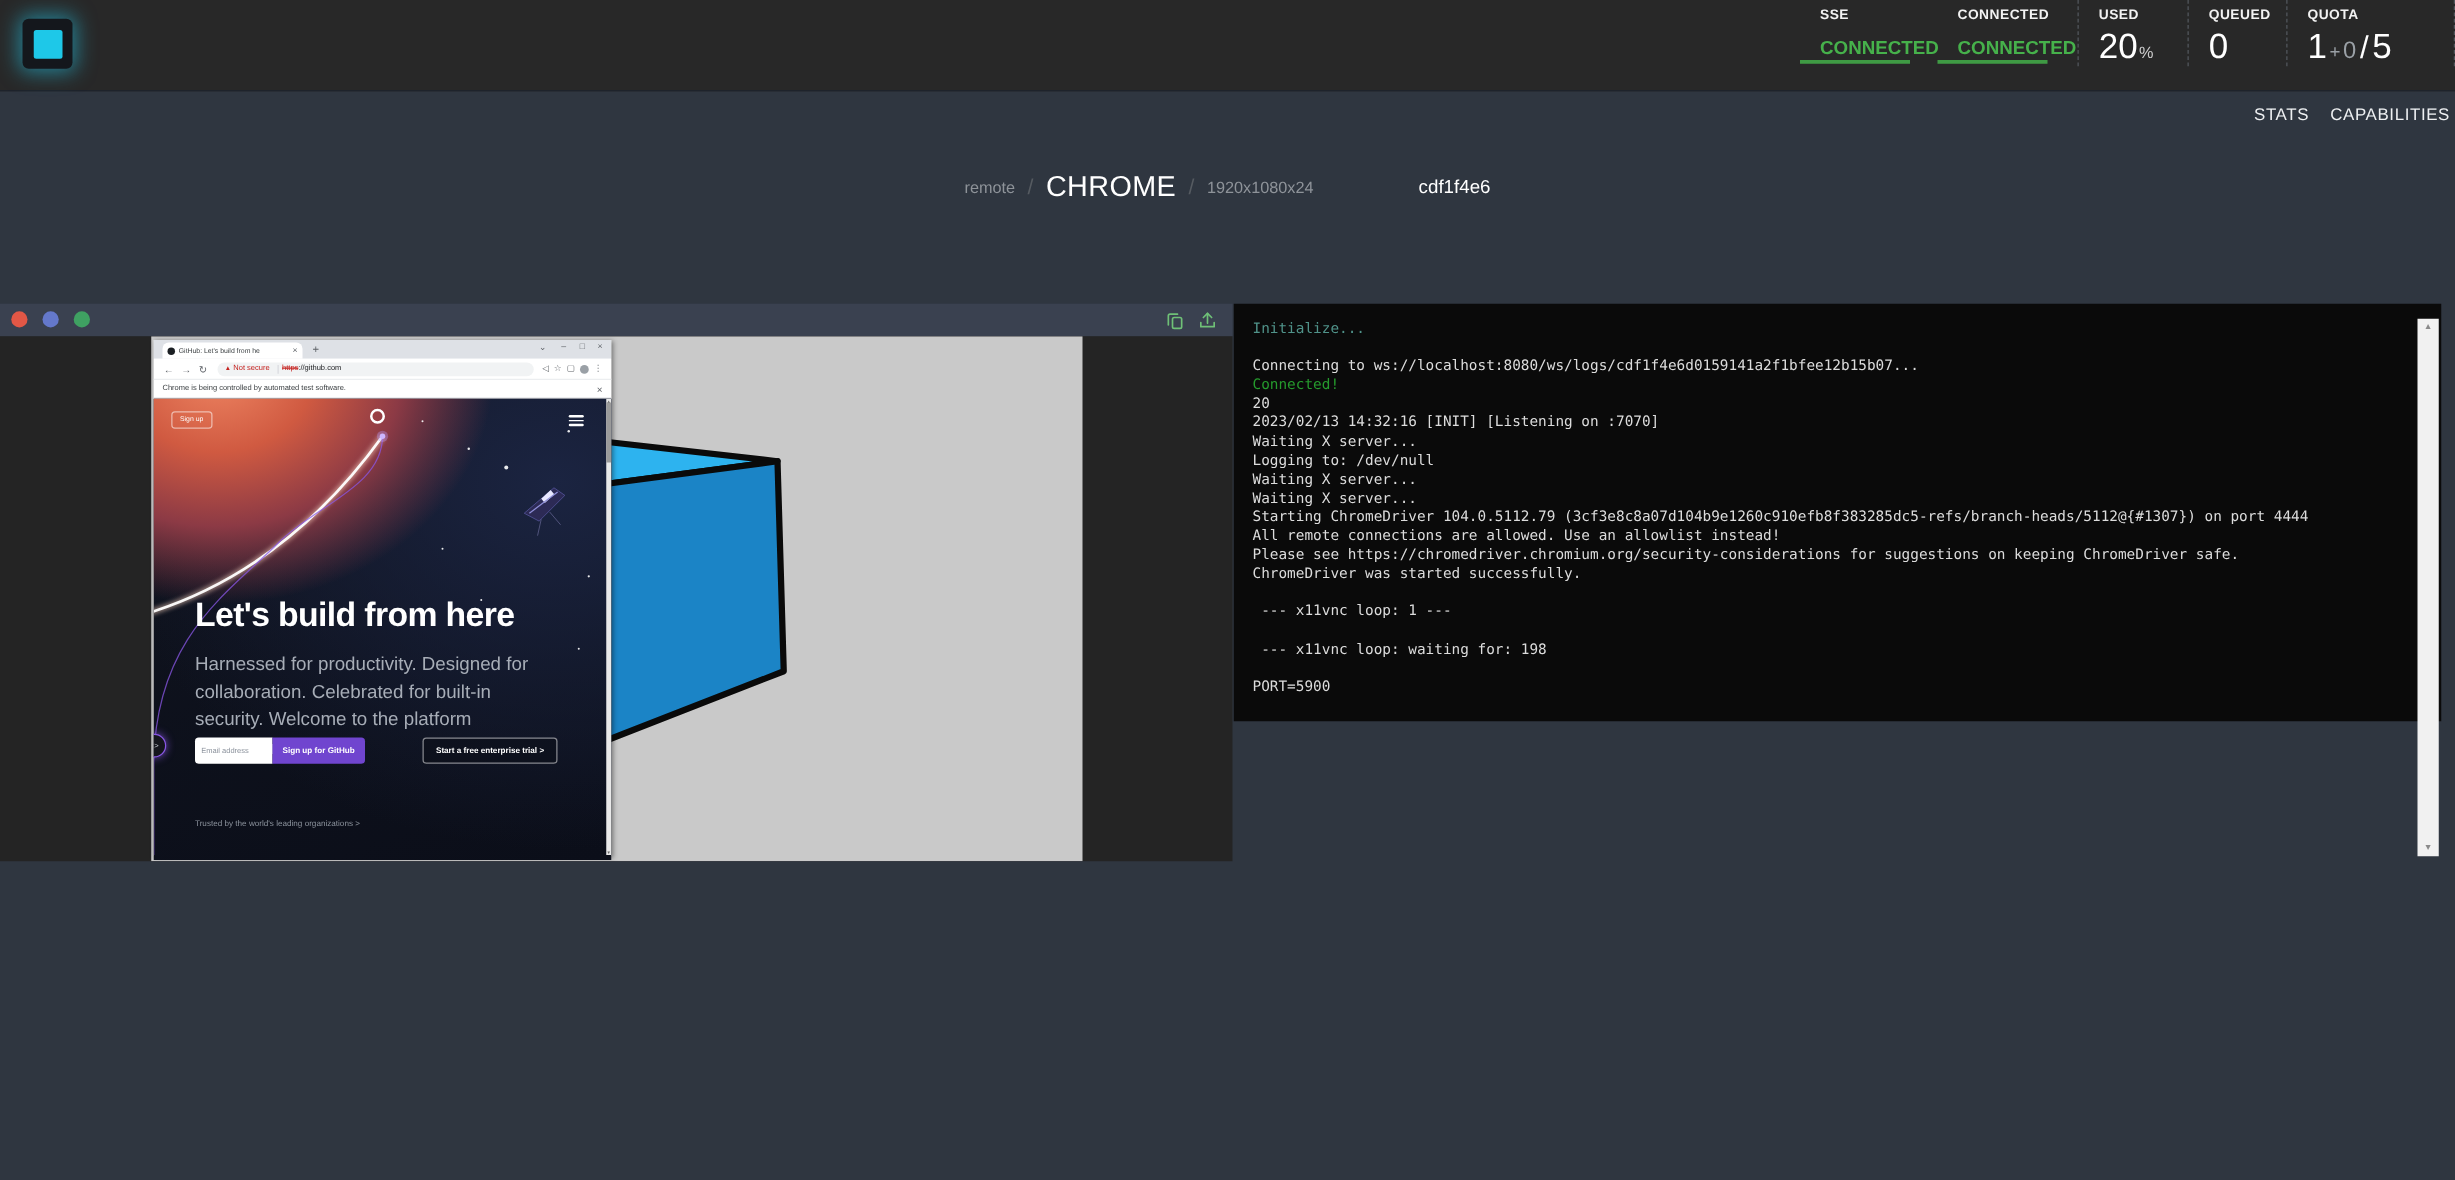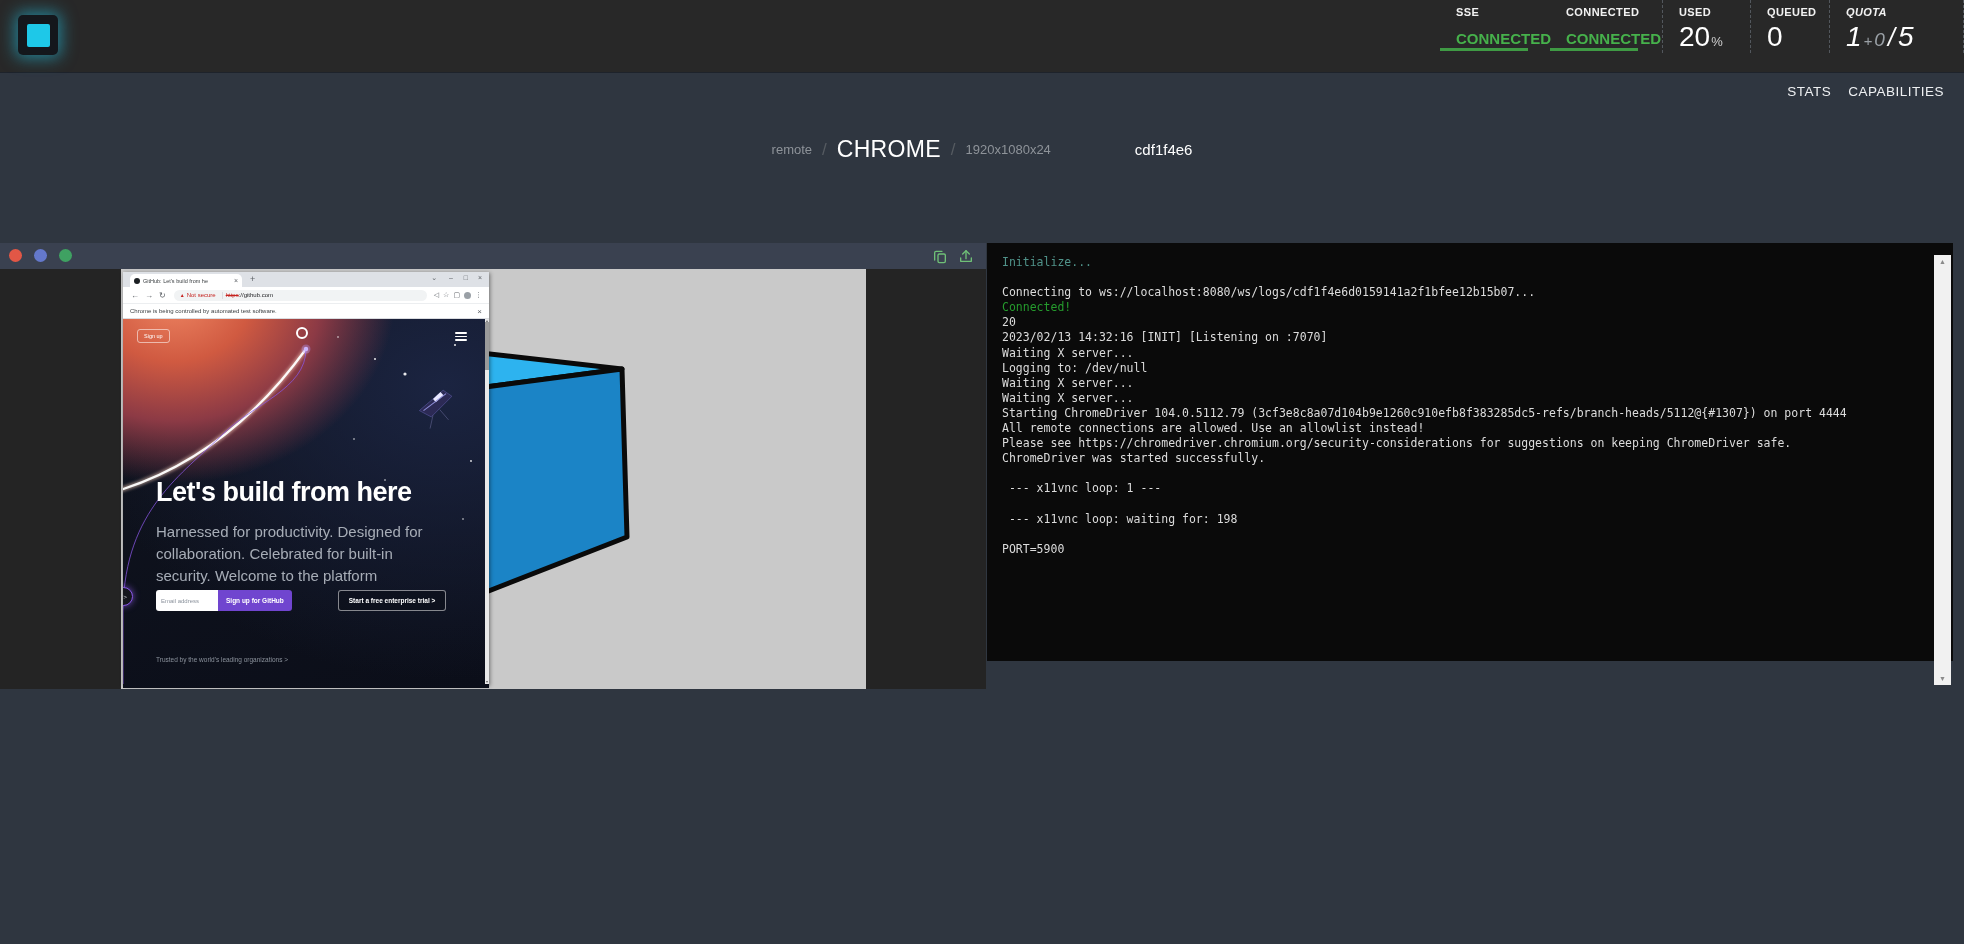--- a/index.html
+++ b/index.html
@@ -10,31 +10,31 @@
   .logo-btn{position:absolute;left:18px;top:15px;width:40px;height:40px;background:#14171c;border-radius:5px;
             box-shadow:0 0 16px 3px rgba(35,200,235,.55);display:flex;align-items:center;justify-content:center;cursor:pointer;}
   .logo-inner{width:23px;height:23px;background:#1ec8e8;border-radius:2px;}
   .filter-input{position:absolute;left:95px;top:18px;width:420px;height:34px;background:transparent;border:none;outline:none;
             color:#cfd2d6;font-size:15px;font-family:"Liberation Sans",sans-serif;}
   .filter-input::placeholder{color:#63686e;}
   .stats{position:absolute;right:0;top:0;height:53px;display:flex;}
   .stat{position:relative;box-sizing:border-box;padding:6px 0 0 16px;}
   .stat.w-sse{width:110px;} .stat.w-sel{width:112px;} .stat.w-used{width:88px;} .stat.w-que{width:79px;} .stat.w-quo{width:135px;}
   .stat.dash{border-left:1px dashed #52575d;}
-  .stat.dash-r{border-right:1px dashed #52575d;font-style:italic;}
+  .stat.dash-r{border-right:1px dashed #52575d;}
   .stat-label{font-size:11px;font-weight:bold;color:#f2f2f2;letter-spacing:.4px;}
   .stat-status{margin-top:12px;font-size:15px;color:#46b14b;font-weight:bold;}
   .stat.connected::after{content:"";position:absolute;left:0;bottom:2px;width:88px;height:3px;background:#3f9a44;}
   .stat-value{margin-top:3px;font-size:28px;color:#fff;}
   .unit{font-size:13px;color:#cfcfcf;margin-left:1px;}
   .q-plus{font-size:15px;color:#9aa0a6;margin:0 2px;} .q-pending{font-size:19px;color:#9aa0a6;}
   .q-slash{font-size:25px;color:#fff;margin:0 3px;} .q-total{font-size:28px;color:#fff;}
 
   
-  .tabsrow{position:absolute;top:84px;right:20px;display:flex;gap:17px;}
+  .tabsrow{position:absolute;top:84px;right:4px;display:flex;gap:17px;}
   .tab{color:#eef0f2;font-size:13.5px;letter-spacing:.5px;cursor:pointer;}
 
   
   .session{position:absolute;top:136px;left:50%;transform:translateX(-50%);display:flex;align-items:center;cursor:pointer;white-space:nowrap;}
   .sess-quota{color:#8e9399;font-size:13px;}
   .sess-slash{margin:0 10px;color:#565b61;font-size:17px;font-weight:300;}
   .sess-browser{color:#fff;font-size:23px;letter-spacing:.3px;}
   .sess-res{color:#8e9399;font-size:13px;}
   .sess-id{margin-left:84px;color:#fff;font-size:15px;}
 
@@ -94,21 +94,21 @@
   .gh-signup-cta{height:21px;padding:0 8px;background:#7045cf;border:none;border-radius:0 3px 3px 0;color:#fff;font-size:6.5px;font-weight:bold;cursor:pointer;}
   .gh-ent-cta{margin-left:46px;height:21px;padding:0 10px;background:rgba(10,12,20,.4);border:1px solid rgba(255,255,255,.5);border-radius:3px;color:#fff;font-size:6.5px;font-weight:bold;cursor:pointer;}
   .gh-code-circle{position:absolute;left:-9px;top:268px;width:17px;height:17px;border-radius:50%;background:#15161d;border:1px solid #8957e5;
       box-shadow:0 0 7px rgba(137,87,229,.8);color:#c9cdd3;font-size:6px;display:flex;align-items:center;justify-content:center;}
   .gh-trusted{position:absolute;left:33px;top:337px;color:#8b929c;font-size:6.5px;cursor:pointer;}
   .page-scrollbar{position:absolute;right:0;top:0;width:4px;height:365px;background:#e9e9e9;cursor:pointer;}
   .page-thumb{position:absolute;right:0;top:3px;width:4px;height:48px;background:#9a9a9a;}
   .page-arrow{position:absolute;right:0;width:4px;font-size:3.5px;color:#666;text-align:center;}
 
   
-  .logpanel{position:absolute;left:987px;top:243px;width:966px;height:418px;background:#0a0a0a;}
+  .logpanel{position:absolute;left:987px;top:243px;width:966px;height:334px;background:#0a0a0a;}
   .loglines{position:absolute;left:15px;top:12px;right:36px;font-family:"DejaVu Sans Mono",monospace;font-size:11.5px;line-height:15.1px;white-space:pre;}
   .c-white{color:#dcdcdc;} .c-teal{color:#50938a;} .c-green{color:#259b2d;}
   .logscroll{position:absolute;left:947px;top:12px;width:17px;height:430px;background:#f1f1f1;cursor:pointer;}
   .scroll-arrow{position:absolute;left:0;width:17px;text-align:center;font-size:7px;color:#8a8a8a;}
   .sa-up{top:3px;} .sa-down{bottom:3px;}
 </style>
 </head>
 <body>
 
 <div id="app">

